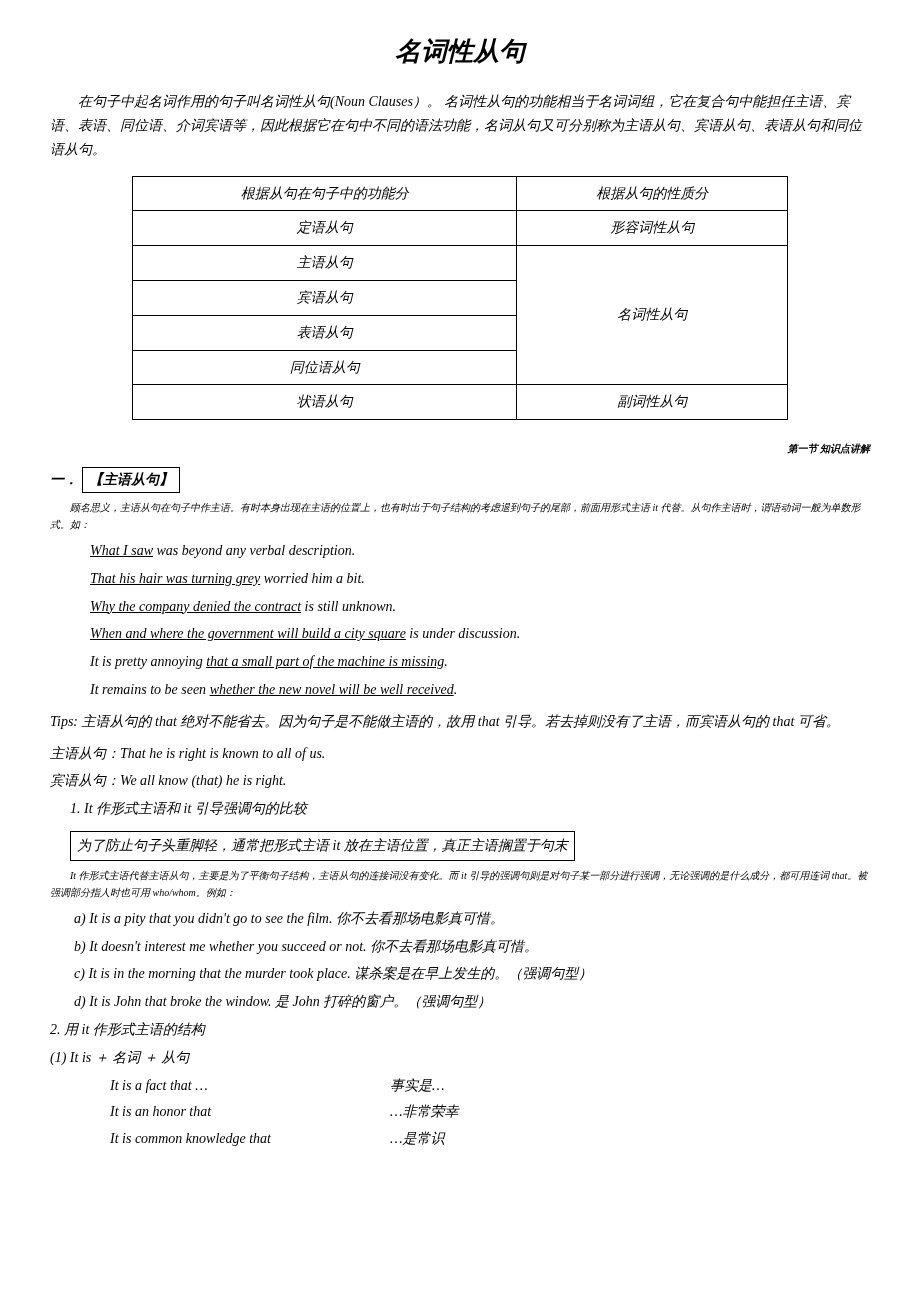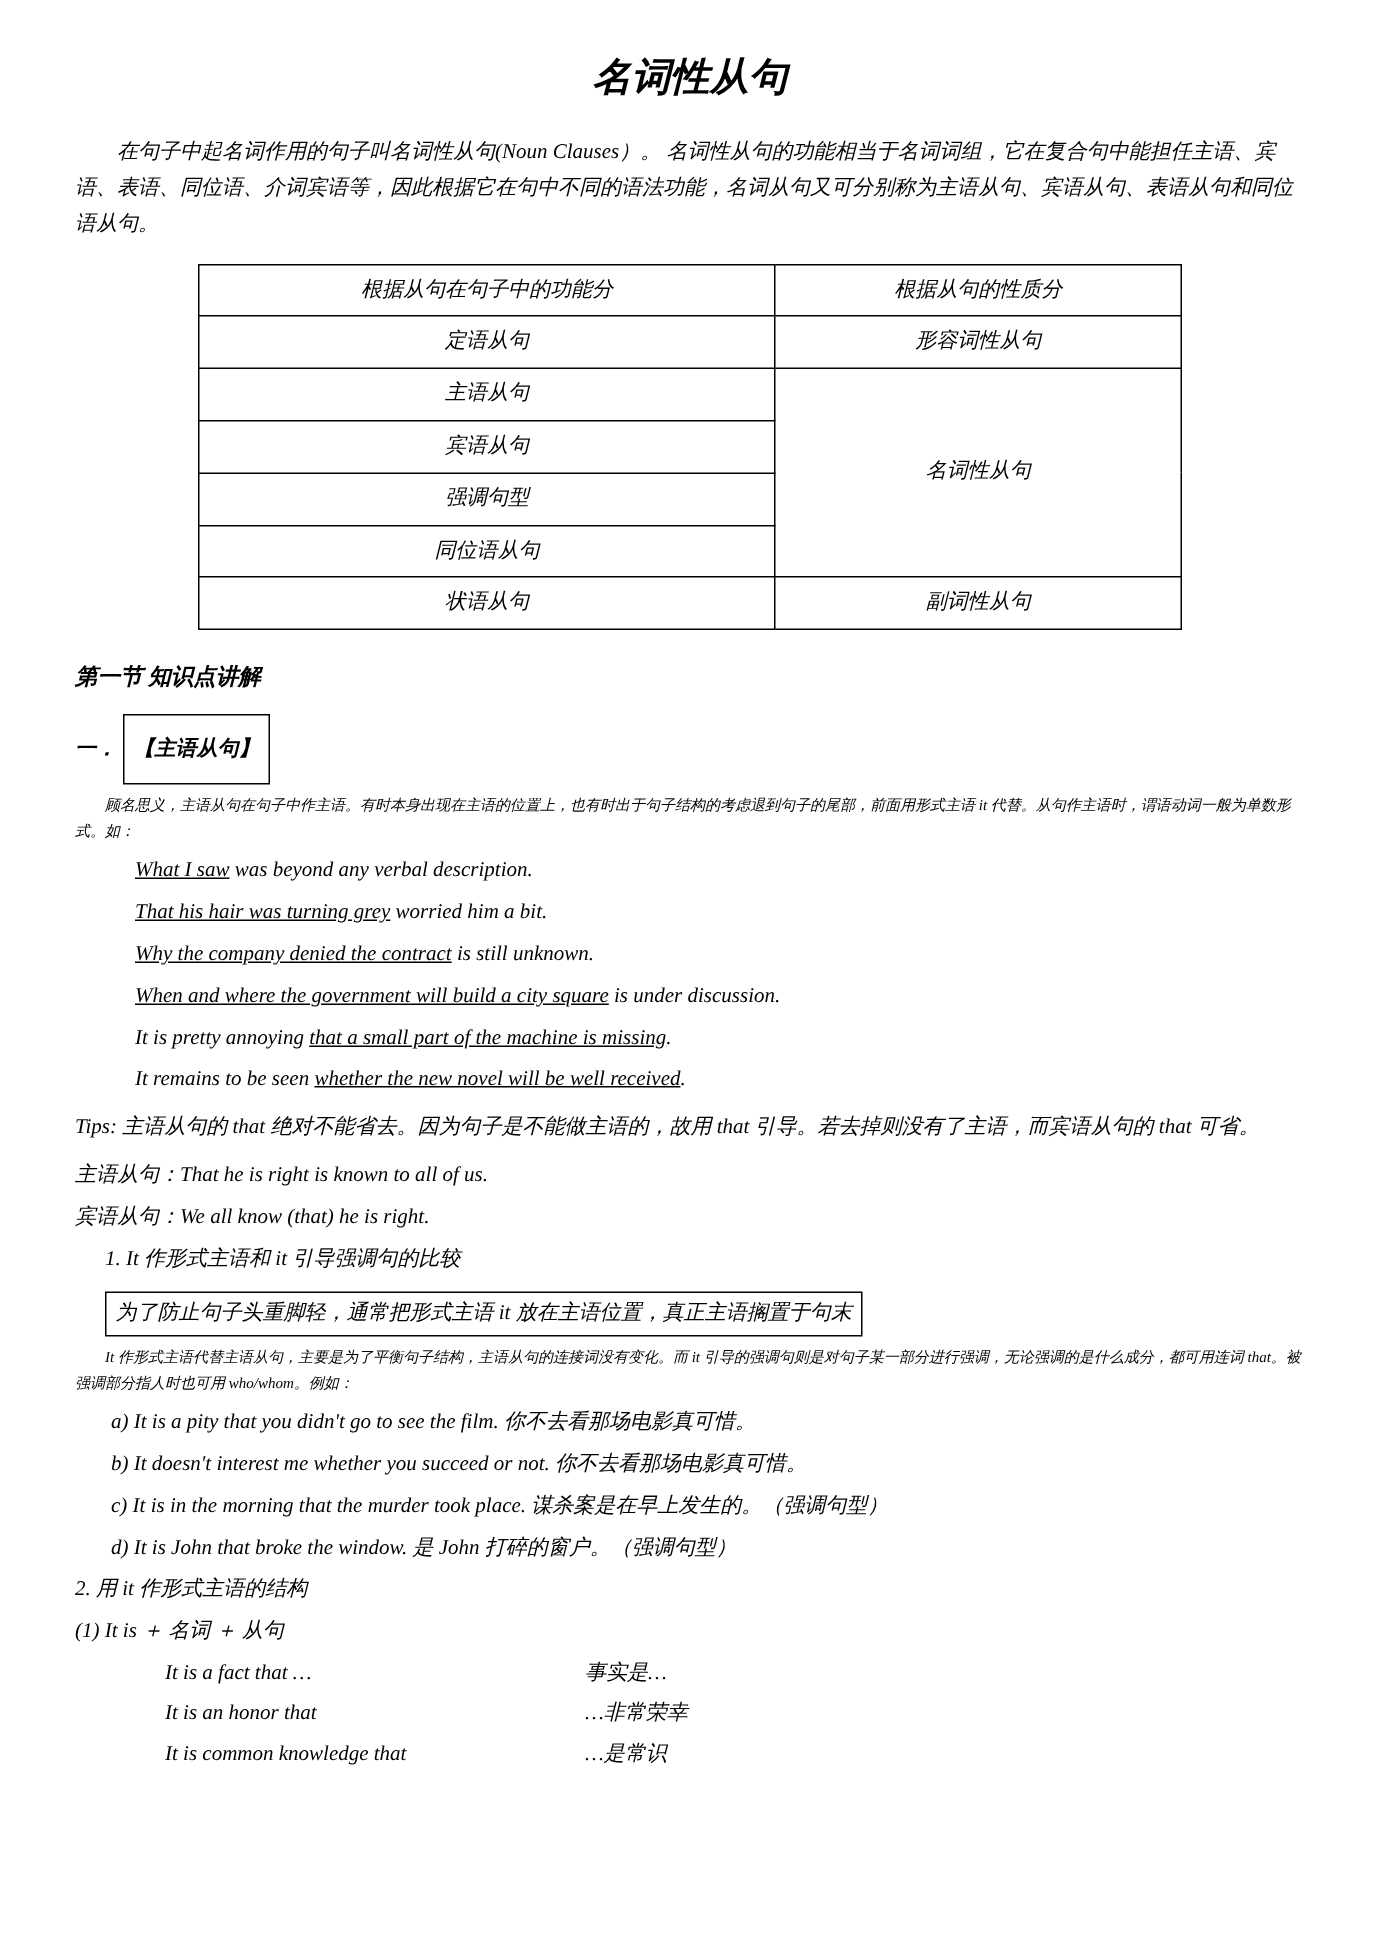--- a/index.html
+++ b/index.html
@@ -31,36 +31,36 @@
       margin: 0 auto 20px auto;
       border-radius: 11px;
     }
     table td, table th {
       border: 1px solid #000;
       text-align: center;
       padding: 5px 10px;
       font-size: 14px;
     }
     .section-title {
-      text-align: left;
-      font-weight: bold;
-      font-size: 15px;
+      text-align: right;
+      font-weight: bold;
+      font-size: 10px;
       margin: 18px 0 10px 0;
     }
     .subsection-title {
       font-weight: bold;
       font-size: 14px;
       margin: 10px 0 6px 0;
       display: flex;
       align-items: center;
       gap: 4px;
     }
     .box-label {
       border: 1px solid #000;
-      padding: 11px 6px;
+      padding: 0 6px;
       font-weight: bold;
     }
     .paragraph {
       text-indent: 2em;
       margin-bottom: 6px;
       font-size: 10px;
     }
     .example {
       margin-left: 40px;
       margin-bottom: 4px;
@@ -132,21 +132,21 @@
     <td>形容词性从句</td>
   </tr>
   <tr>
     <td>主语从句</td>
     <td rowspan="4">名词性从句</td>
   </tr>
   <tr>
     <td>宾语从句</td>
   </tr>
   <tr>
-    <td>强调句型</td>
+    <td>表语从句</td>
   </tr>
   <tr>
     <td>同位语从句</td>
   </tr>
   <tr>
     <td>状语从句</td>
     <td>副词性从句</td>
   </tr>
 </tbody>
   </table>

